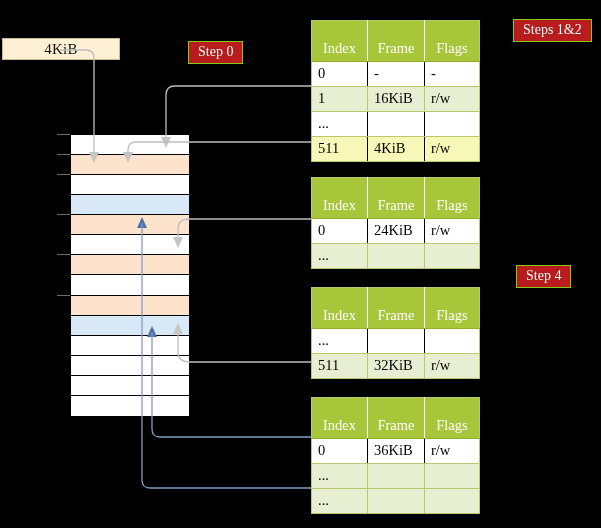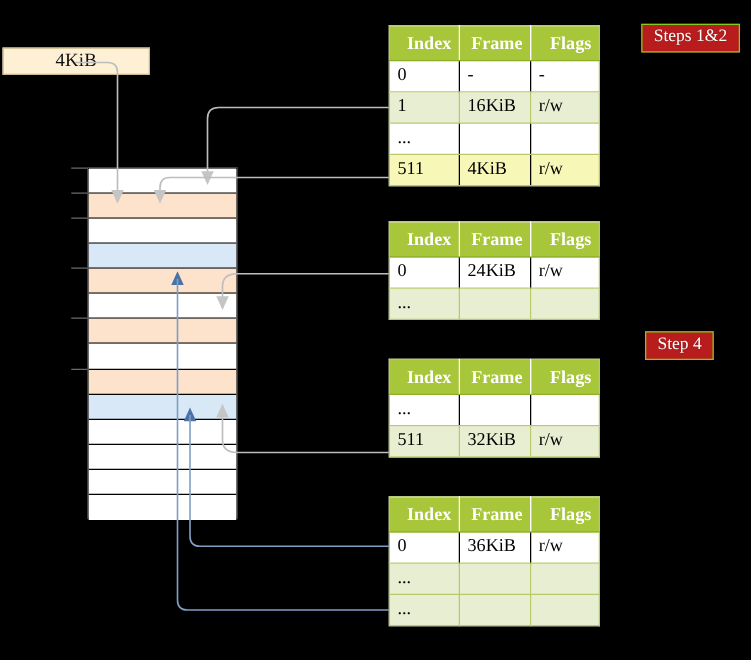--- a/index.html
+++ b/index.html
@@ -48,23 +48,23 @@
     position: absolute;
     border-collapse: collapse;
     border: 1px solid #b7c96a;
     background: #ffffff;
     font-size: 14.5px;
     table-layout: fixed;
   }
   .ptable th {
     background: #a7c639;
     color: #ffffff;
-    font-weight: bold;
-    text-align: right;
-    padding: 6px 6px 4px 6px;
+    font-weight: normal;
+    text-align: center;
+    padding: 19px 6px 4px 6px;
     border-right: 1px solid #ffffff;
     border-bottom: 1px solid #8fae2a;
     font-size: 14.5px;
     height: 23px;
   }
   .ptable th:last-child { border-right: 1px solid #b7c96a; }
   .ptable td {
     padding: 3px 6px 4px 6px;
     border-right: 1px solid #000000;
     border-bottom: 1px solid #b7c96a;
@@ -251,20 +251,23 @@
           <td class="col-flags"></td>
         </tr>
         <tr class="alt">
           <td class="col-index">...</td>
           <td class="col-frame"></td>
           <td class="col-flags"></td>
         </tr>
       </tbody>
   </table>
 
+  <div class="badge" style="left:188px; top:41px;">
+    <span>Step 0</span>
+  </div>
   <div class="badge" style="left:513px; top:19px;">
     <span>Steps 1&amp;2</span>
   </div>
   <div class="badge" style="left:516px; top:265px;">
     <span>Step 4</span>
   </div>
 
   <svg id="wires" viewBox="0 0 601 528">
 
     <path class="wg" d="M 60,50 L 86,50 Q 94,50 94,58 L 94,156"></path>

